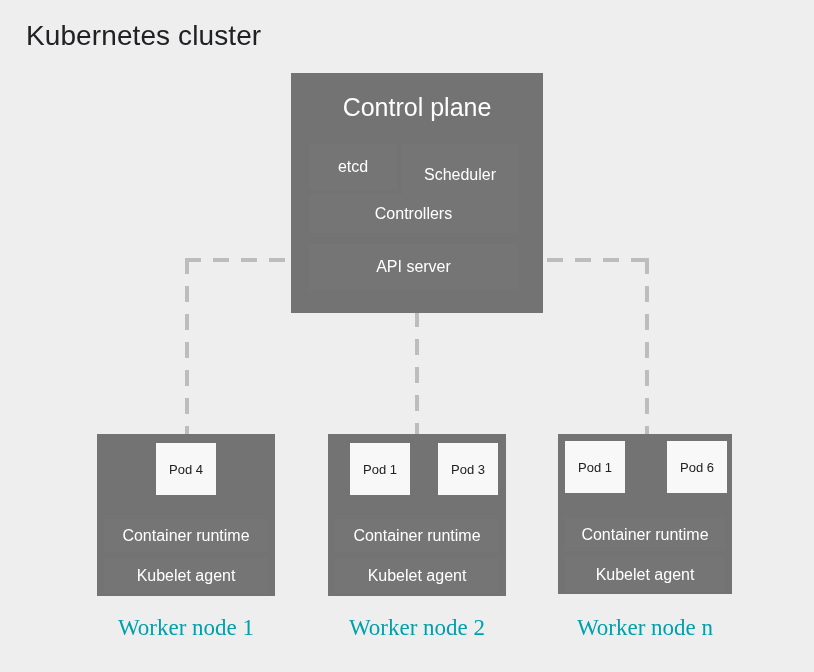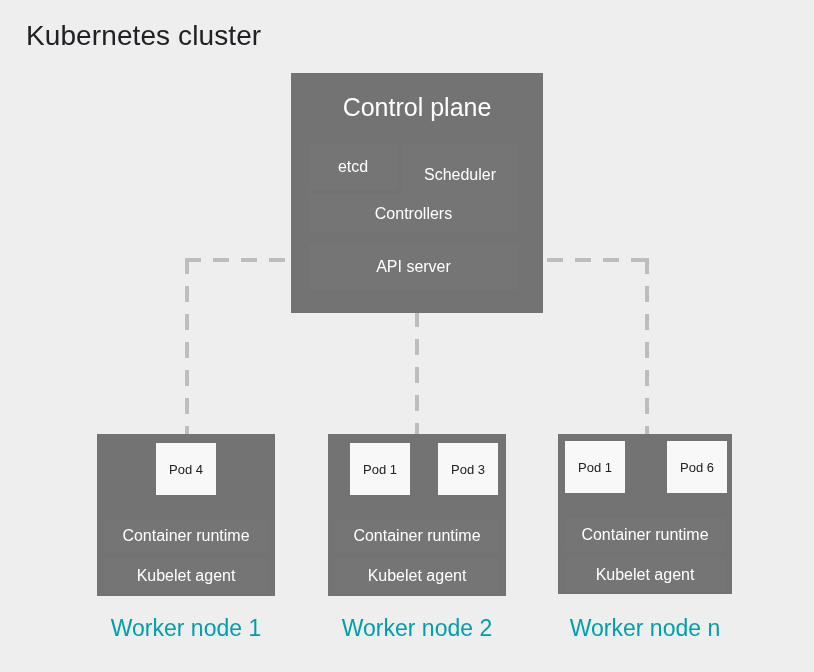--- a/index.html
+++ b/index.html
@@ -115,20 +115,21 @@
   .nn-chip-kubelet { left: 565px; top: 557px; width: 160px; height: 35px; }
 
   
   .node-caption {
     position: absolute;
     color: #00a0ab;
     font-size: 23px;
     font-weight: 400;
     text-align: center;
     white-space: nowrap;
+    font-family: Liberation Serif, serif;
   }
   #caption-node-1 { left: 97px;  top: 615px; width: 178px; }
   #caption-node-2 { left: 328px; top: 615px; width: 178px; }
   #caption-node-n { left: 558px; top: 615px; width: 174px; }
 
   
   .dash-h {
     position: absolute;
     height: 4px;
     background-image: linear-gradient(to right, #bdbdbd 0 16px, transparent 16px 28px);

